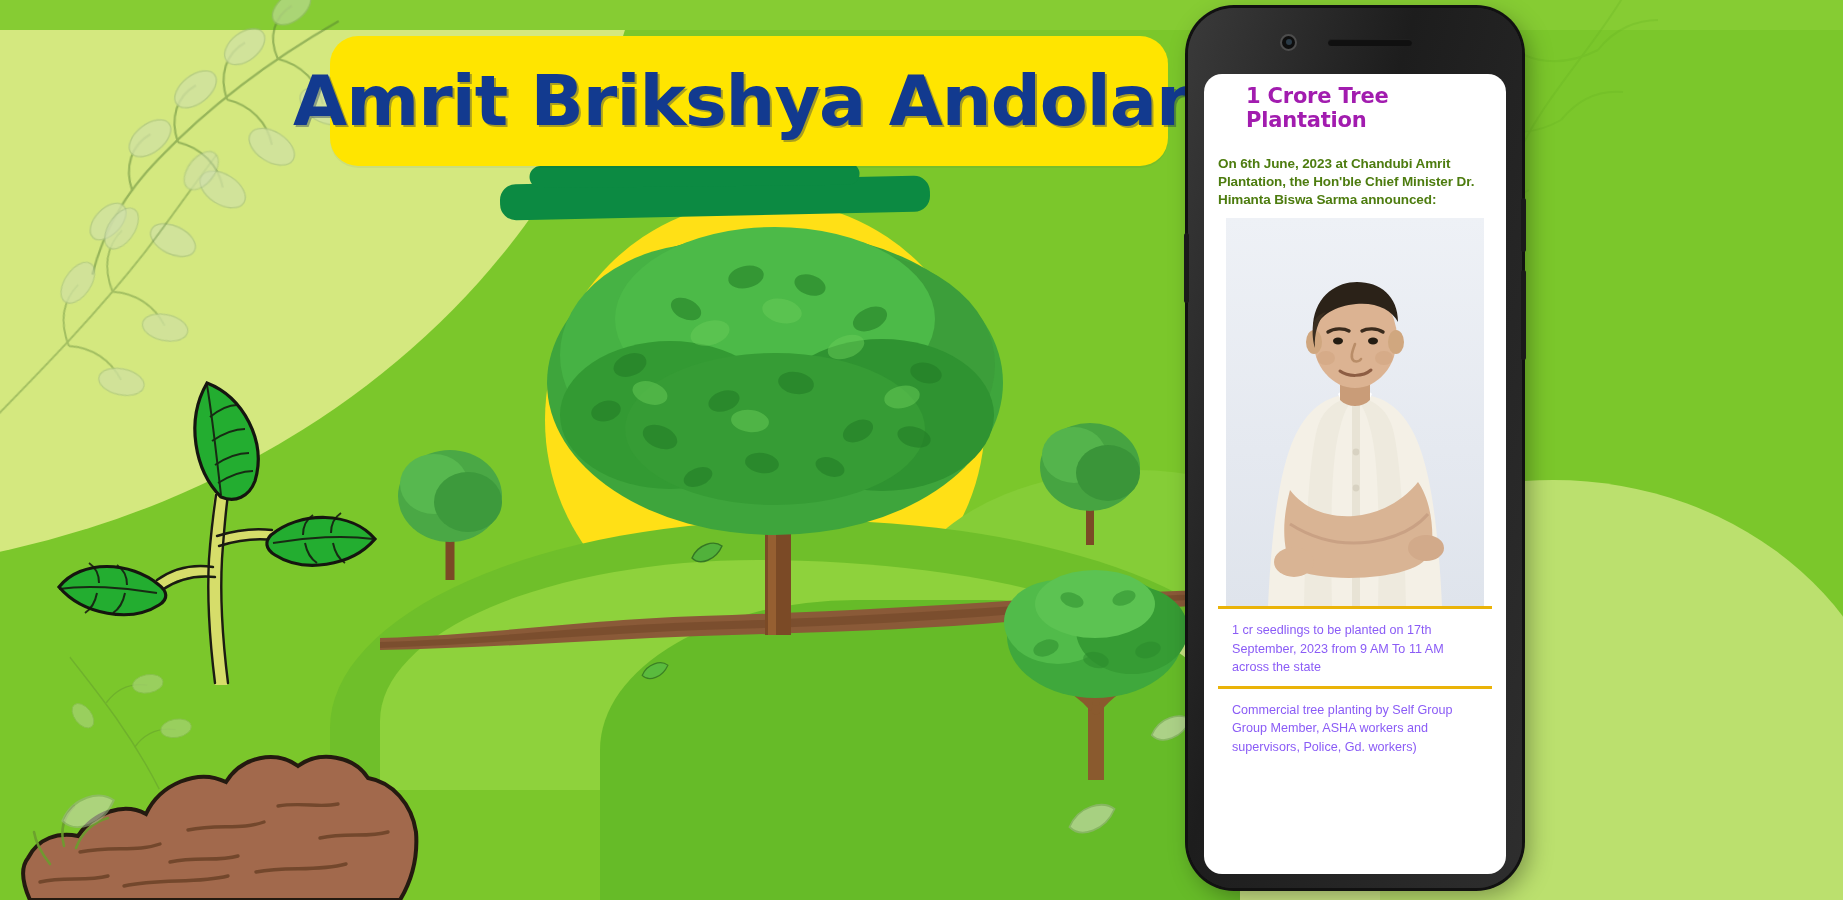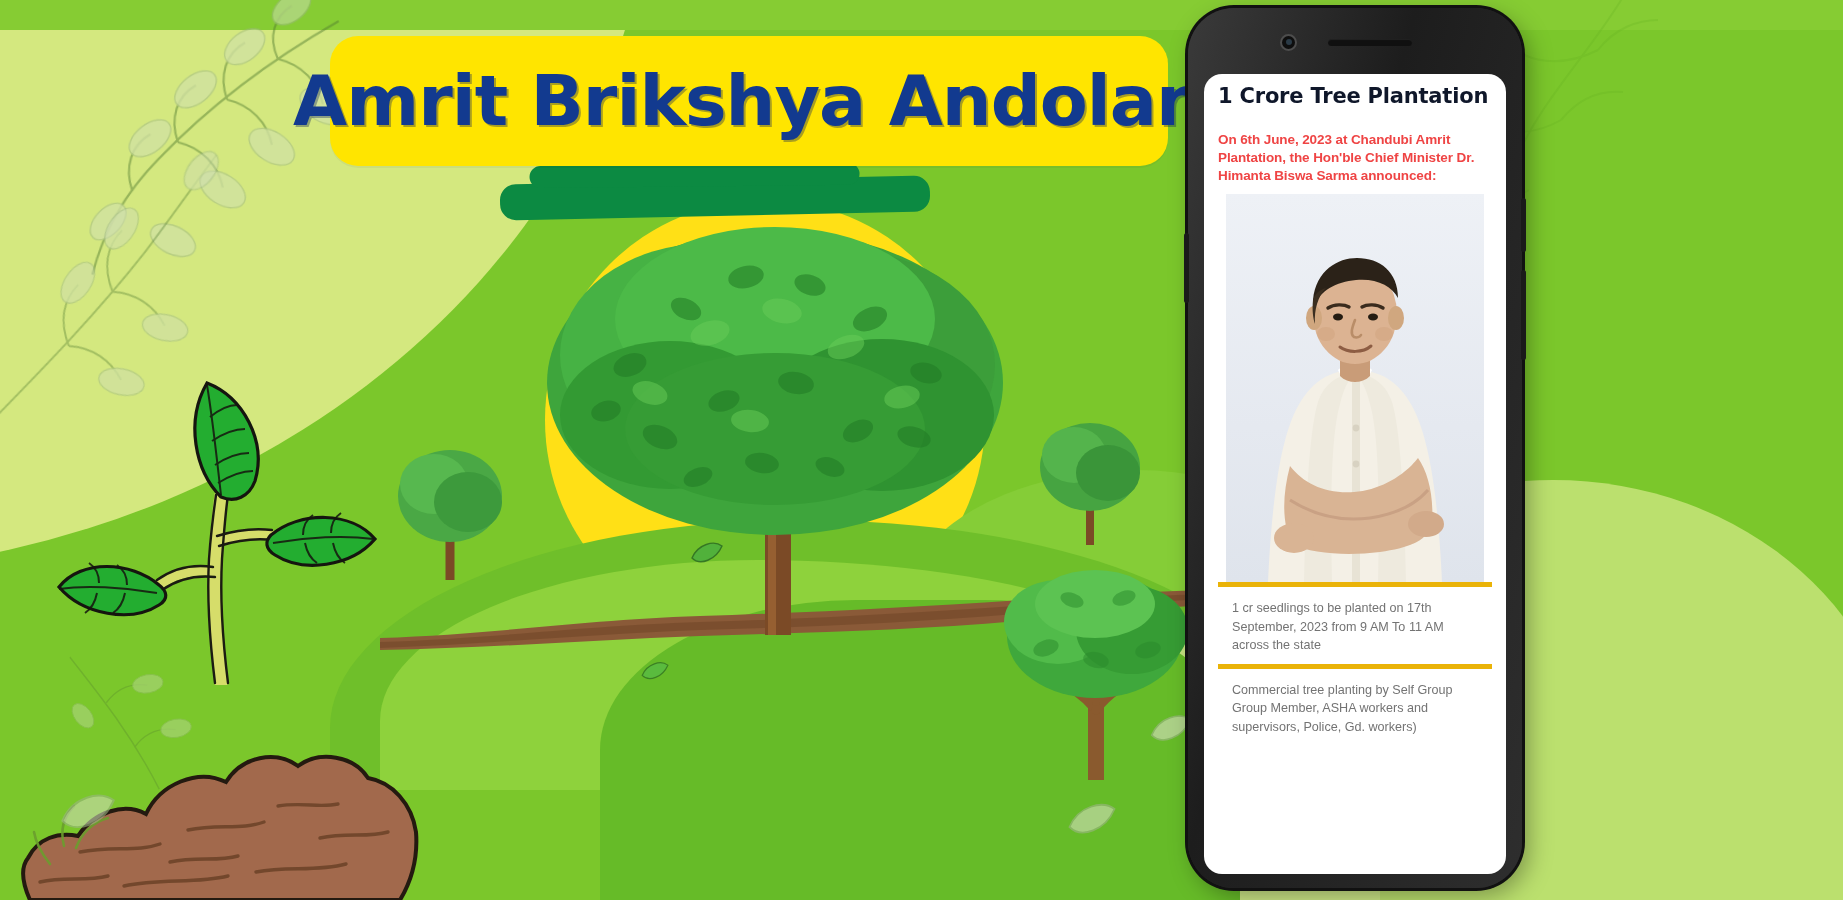--- a/index.html
+++ b/index.html
@@ -146,42 +146,43 @@
   .side-btn.b1 { top:190px; height:54px; }
   .side-btn.b2 { top:262px; height:90px; }
   .side-btn.b3 { left:-4px; right:auto; top:225px; height:70px; }
 
   .phone-screen {
     position:absolute; left:16px; top:66px; right:16px; bottom:14px;
     background:#ffffff; border-radius:18px; overflow:hidden;
   }
   .screen-inner { padding:10px 14px 0 14px; }
   .card-title {
-    font-size:21px; font-weight:bold; color:#0f172a;
+    font-size:21px; font-weight:bold; color:#a21caf;
     font-family:"DejaVu Sans", sans-serif; letter-spacing:-.2px;
     margin-bottom:3px;
+    margin-left:28px;
   }
   .card-lede {
-    font-size:13.5px; line-height:1.32; color:#ef4444; font-weight:bold;
+    font-size:13.5px; line-height:1.32; color:#4d7c0f; font-weight:bold;
     letter-spacing:-.1px;
     margin-top:23px;
   }
   .photo-frame {
     margin:10px -14px 0 -14px; height:388px; position:relative; overflow:hidden;
     background:linear-gradient(180deg,#eef1f6 0%,#e5e9f0 60%,#dfe4ec 100%);
   }
   .photo-frame .pad-l, .photo-frame .pad-r {
     position:absolute; top:0; bottom:0; width:22px; background:#ffffff;
   }
   .photo-frame .pad-l { left:0; } .photo-frame .pad-r { right:0; }
   .portrait { position:absolute; left:50%; bottom:0; transform:translateX(-50%); }
 
   .bullet {
     padding:12px 14px 10px 14px; font-size:12.6px; line-height:1.45;
-    color:#737373; border-top:5px solid #eab308;
+    color:#8b5cf6; border-top:3px solid #eab308;
   }
   .bullet:first-of-type { border-top:none; }
 
   
   .floatleaf { position:absolute; z-index:11; opacity:.85; }
 </style>
 </head>
 <body>
 
 <div class="stage">

